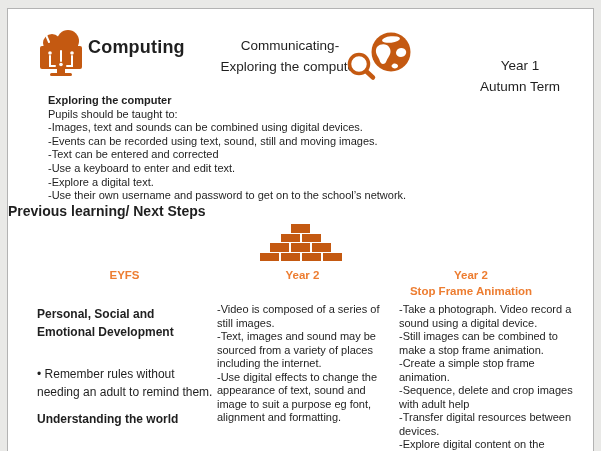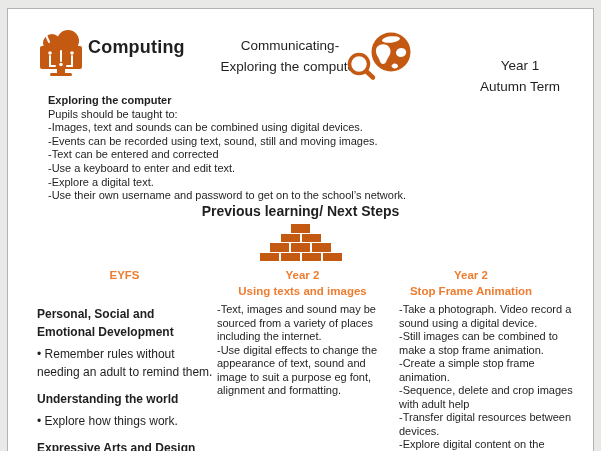--- a/index.html
+++ b/index.html
@@ -32,21 +32,21 @@
   }
   
   .overview{
     position:absolute;left:40px;top:85px;width:370px;
     font-size:11px;line-height:13.6px;
   }
   .ov-heading{font-weight:bold;}
   
   .section-title{
     position:absolute;left:0;top:194px;width:585px;
-    text-align:center;font-weight:bold;font-size:14px;
+    text-align:left;font-weight:bold;font-size:14px;
   }
   .bricks{
     position:absolute;left:0;top:215px;width:585px;
     display:flex;flex-direction:column;align-items:center;gap:1px;
   }
   .brick-row{display:flex;gap:2px;}
   .brick{width:19px;height:8.5px;background:#C45911;}
   
   .col-head{
     position:absolute;top:259px;
@@ -57,21 +57,21 @@
   .col-head-2{left:203px;width:183px;}
   .col-head-3{left:375px;width:176px;}
   .col-body{position:absolute;font-size:11px;line-height:13.5px;}
   .col-body-1{
     left:29px;top:296px;width:178px;
     font-size:12px;line-height:18px;
   }
   .col-body-2{left:209px;top:294px;width:177px;}
   .col-body-3{left:391px;top:294px;width:183px;}
   .col-body-1 .heading{font-weight:bold;margin-top:9px;}
-  .col-body-1 .bullet{margin-top:4px;}
+  .col-body-1 .bullet{margin-top:24px;}
   .col-body-1 > div:first-child{margin-top:0;}
 </style>
 </head>
 <body>
 
 <div class="canvas">
   <div class="page">
 
     <svg class="logo-icon" width="46" height="46" viewBox="0 0 46 46">
       <g fill="#C45911">
@@ -153,35 +153,35 @@
           <div class="brick"></div>
           <div class="brick"></div>
         </div>
     </div>
 
     <div class="col-head col-head-1">
       <div>EYFS</div>
     </div>
     <div class="col-head col-head-2">
       <div>Year 2</div>
-      <div>Using texts and images</div>
     </div>
     <div class="col-head col-head-3">
       <div>Year 2</div>
       <div>Stop Frame Animation</div>
     </div>
 
     <div class="col-body col-body-1">
         <div class="heading">Personal, Social and Emotional Development</div>
         <div class="bullet">• Remember rules without needing an adult to remind them.</div>
         <div class="heading">Understanding the world</div>
         <div class="bullet">• Explore how things work.</div>
         <div class="heading">Expressive Arts and Design</div>
       </div>
     <div class="col-body col-body-2">
+        <div>-Video is composed of a series of still images.</div>
         <div>-Text, images and sound may be sourced from a variety of places including the internet.</div>
         <div>-Use digital effects to change the appearance of text, sound and image to suit a purpose eg font, alignment and formatting.</div>
       </div>
     <div class="col-body col-body-3">
         <div>-Take a photograph. Video record a sound using a digital device.</div>
         <div>-Still images can be combined to make a stop frame animation.</div>
         <div>-Create a simple stop frame animation.</div>
         <div>-Sequence, delete and crop images with adult help</div>
         <div>-Transfer digital resources between devices.</div>
         <div>-Explore digital content on the internet.</div>

